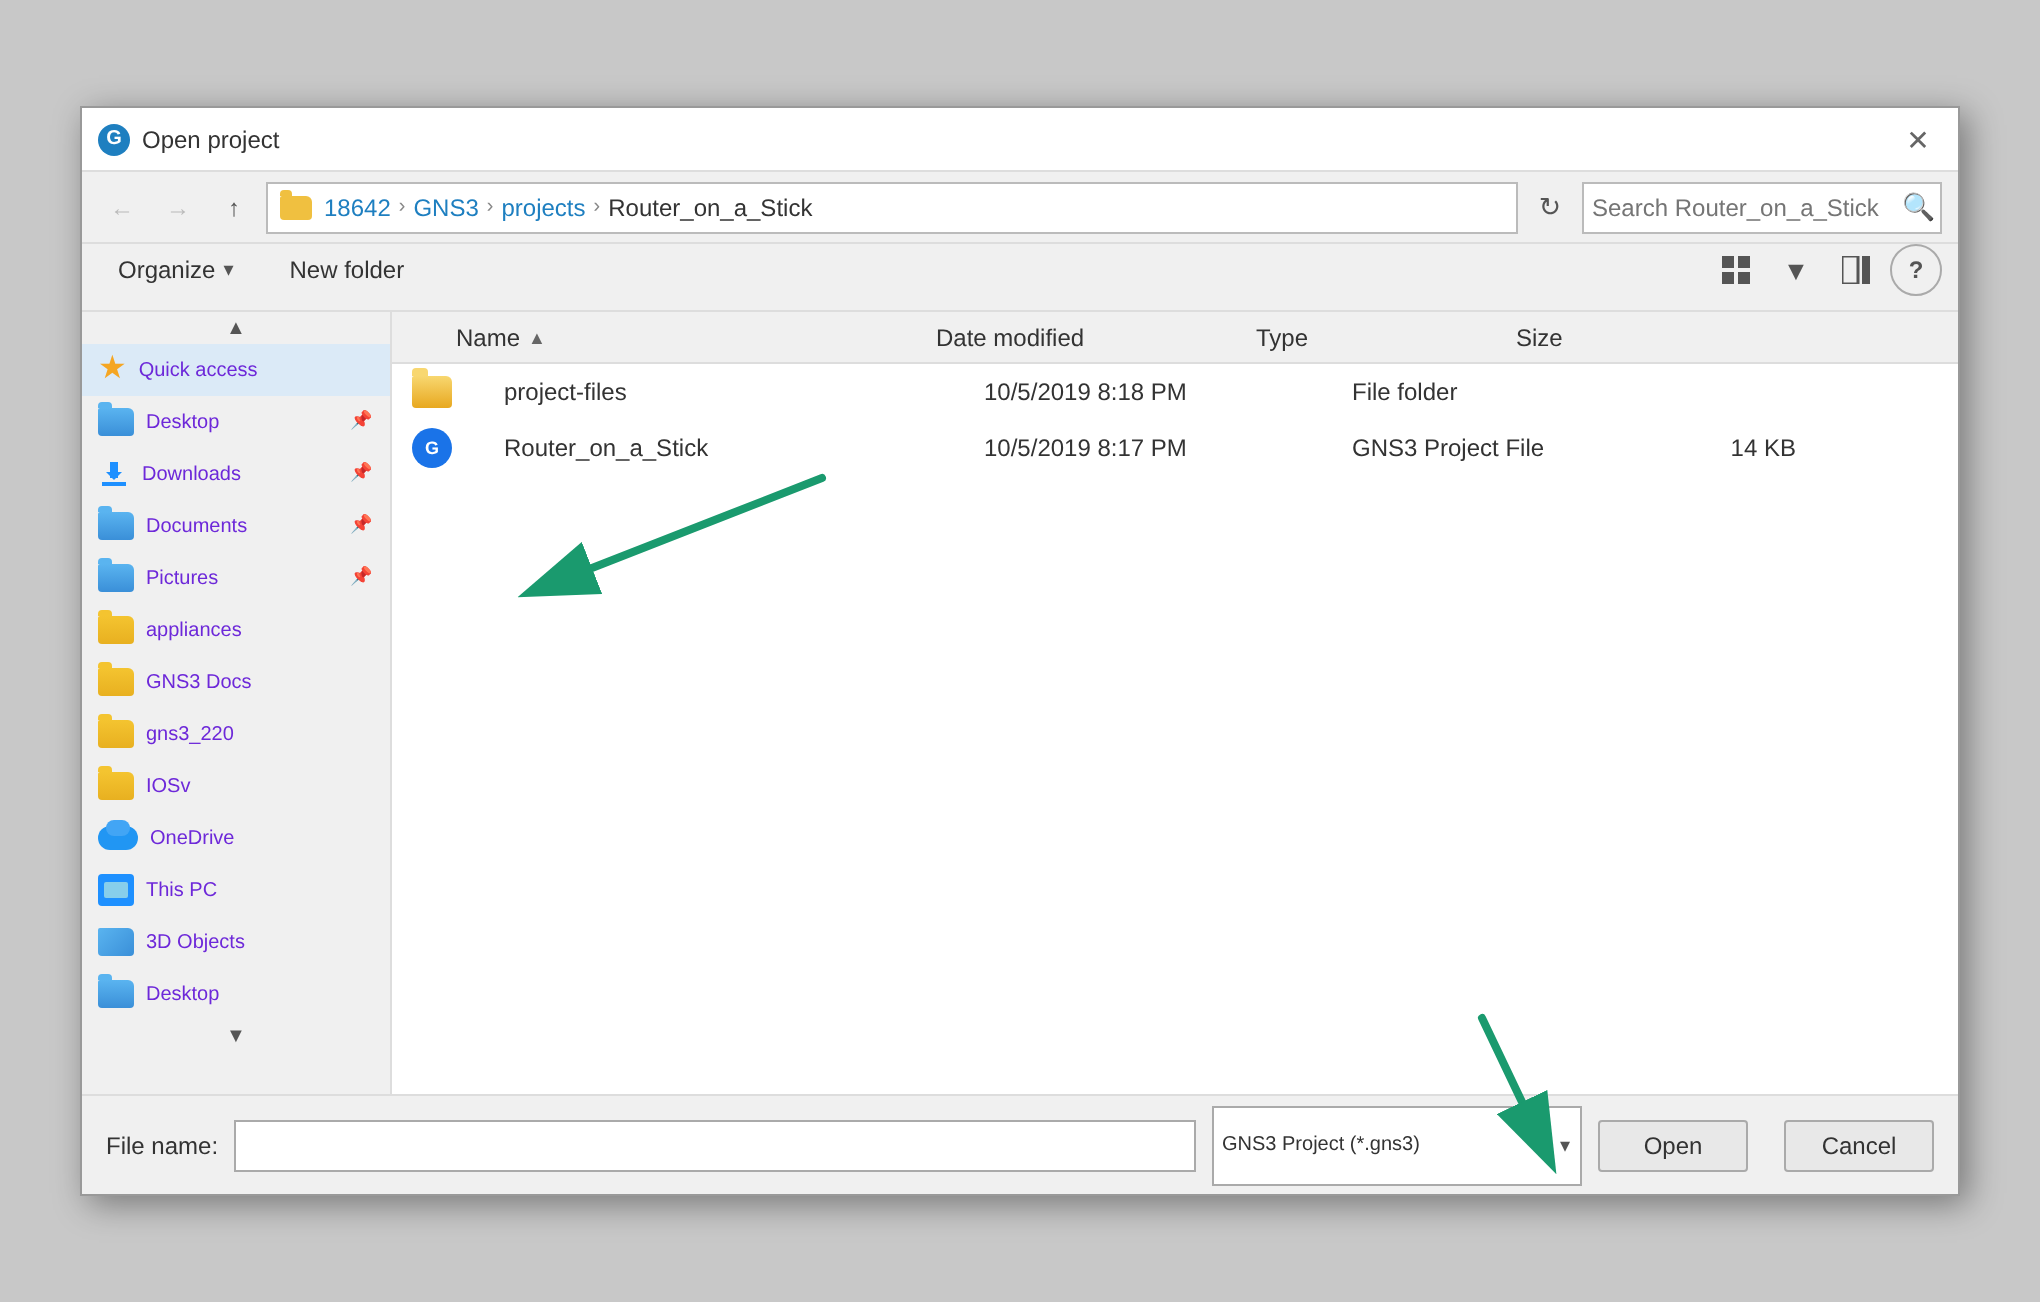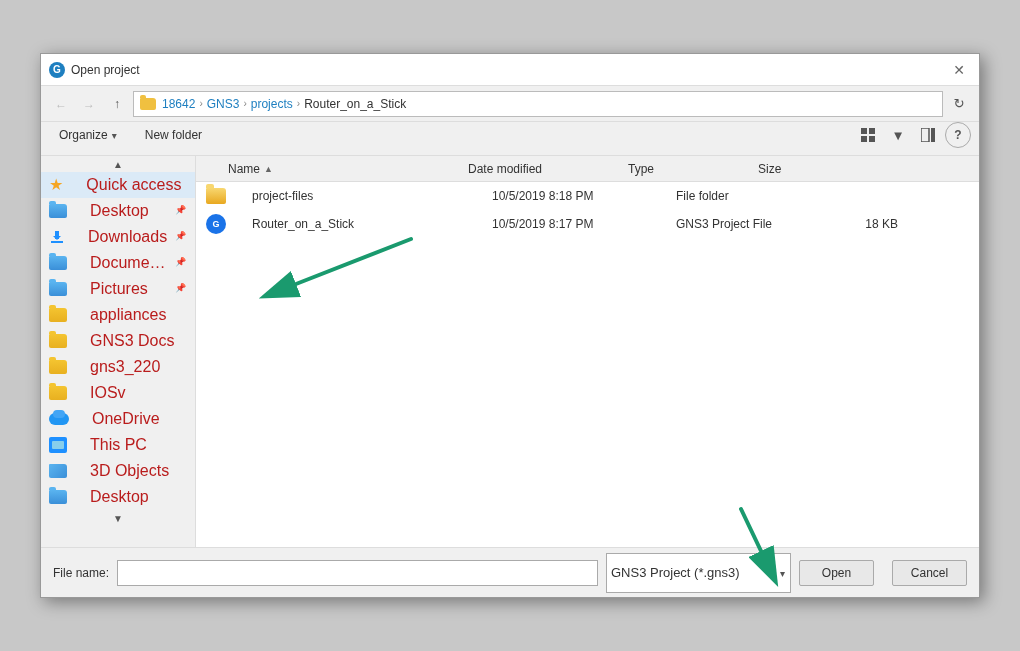--- a/index.html
+++ b/index.html
@@ -259,26 +259,25 @@
       align-items: center;
       height: 26px;
       padding: 0 8px;
       cursor: pointer;
       gap: 6px;
       white-space: nowrap;
       overflow: hidden;
     }
     .sidebar-item.active { background: #dbeaf7; }
     .sidebar-item-text {
-      font-size: 16px;
-      color: #b91c1c;
+      font-size: 10px;
+      color: #6d28d9;
       flex: 1;
       overflow: hidden;
       text-overflow: ellipsis;
-      margin-left: 17px;
     }
     .sidebar-pin {
       width: 12px;
       height: 12px;
       color: #888;
       font-size: 9px;
     }
     .star-shape {
       color: #f5a623;
       font-size: 16px;
@@ -481,21 +480,21 @@
       padding: 0 4px;
       font-size: 12px;
       color: #333;
       outline: none;
     }
     .file-type-select {
       width: 185px;
       height: 40px;
       border: 1px solid #aaa;
       padding: 0 4px;
-      font-size: 13px;
+      font-size: 10px;
       color: #333;
       background: white;
       cursor: pointer;
       appearance: none;
       -webkit-appearance: none;
       background-image: none;
     }
     .select-wrapper {
       position: relative;
       width: 185px;
@@ -556,20 +555,24 @@
       <div class="folder-icon-small"></div>
       <span class="breadcrumb-item">18642</span>
       <span class="breadcrumb-sep">›</span>
       <span class="breadcrumb-item">GNS3</span>
       <span class="breadcrumb-sep">›</span>
       <span class="breadcrumb-item">projects</span>
       <span class="breadcrumb-sep">›</span>
       <span class="breadcrumb-item current">Router_on_a_Stick</span>
     </div>
     <button class="refresh-btn">↻</button>
+    <div class="search-box">
+      <input class="search-input" type="text" placeholder="Search Router_on_a_Stick" style="">
+      <button class="search-icon-btn">🔍</button>
+    </div>
   </div>
 
   <div class="toolbar">
     <button class="toolbar-btn">
       <span>Organize</span>
       <span class="toolbar-dropdown">▾</span>
     </button>
     <button class="toolbar-btn">
       <span>New folder</span>
     </button>
@@ -707,21 +710,21 @@
         <div class="file-size"></div>
       </div>
 
       <div class="file-row">
         <div class="file-icon-wrapper">
           <div class="gns3-icon">G</div>
         </div>
         <div class="file-name-text">Router_on_a_Stick</div>
         <div class="file-date">10/5/2019 8:17 PM</div>
         <div class="file-type">GNS3 Project File</div>
-        <div class="file-size">18 KB</div>
+        <div class="file-size">14 KB</div>
       </div>
     </div>
   </div>
 
   <div class="bottom-bar">
     <span class="file-name-label">File name:</span>
     <input class="file-name-input" type="text" style="">
     <div class="select-wrapper">
       <select class="file-type-select">
         <option>GNS3 Project (*.gns3)</option>

